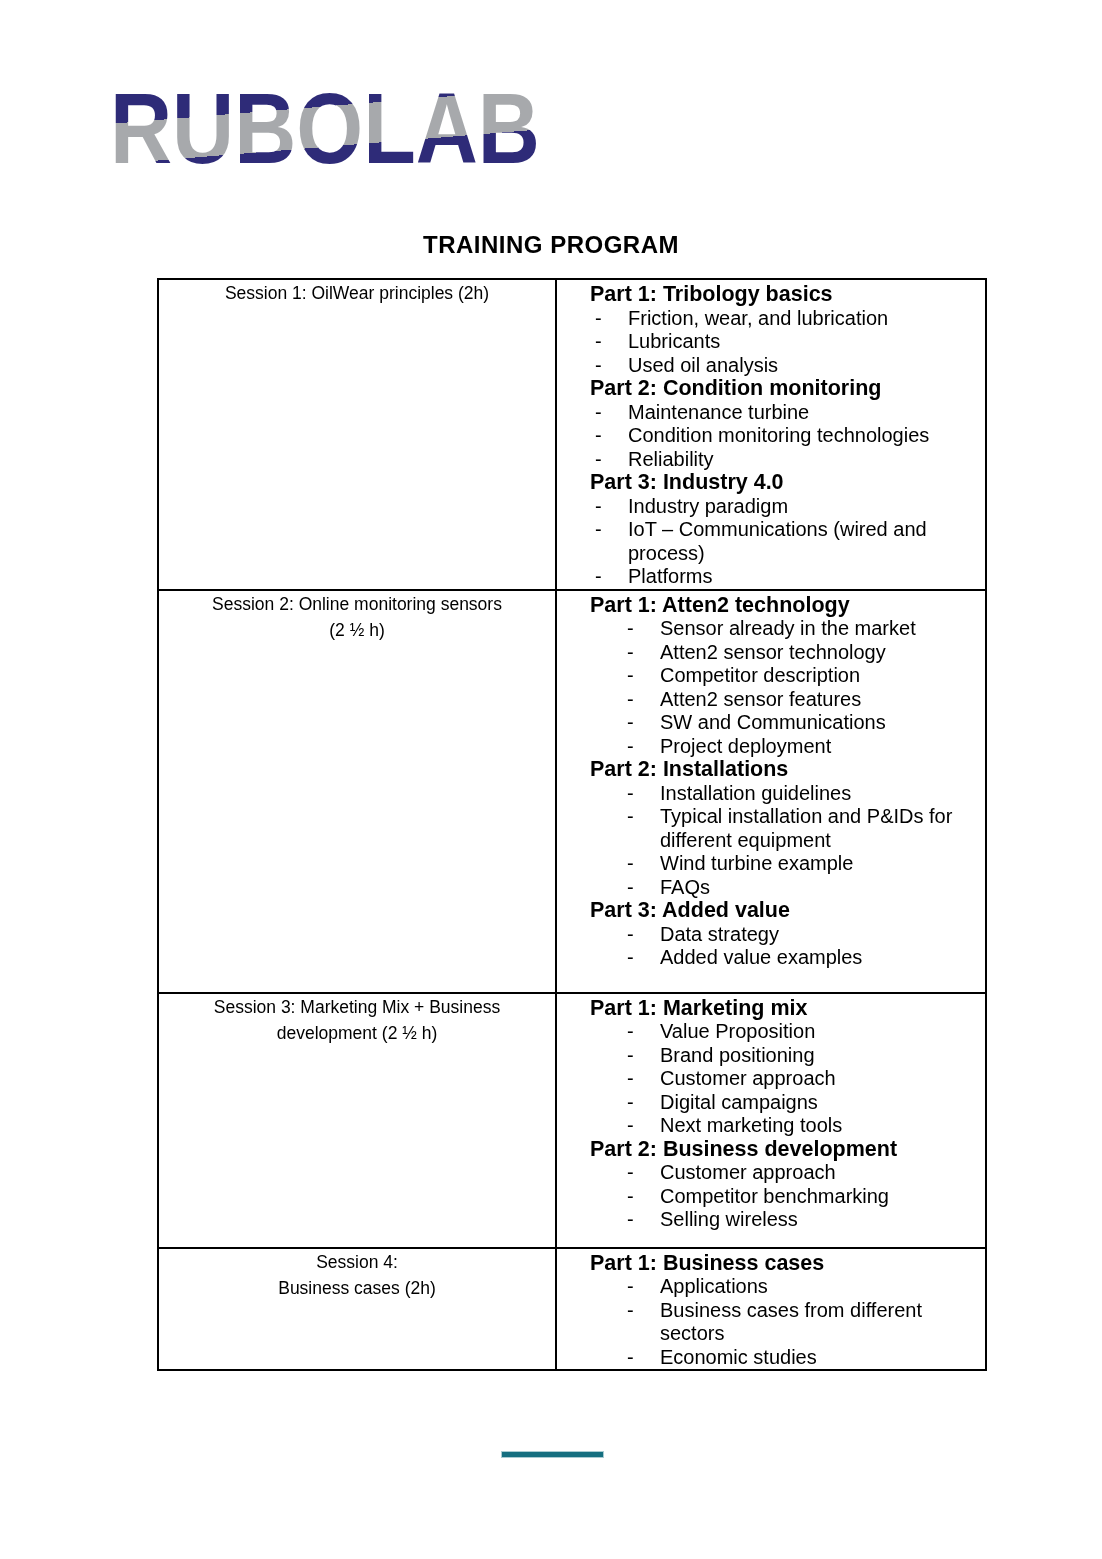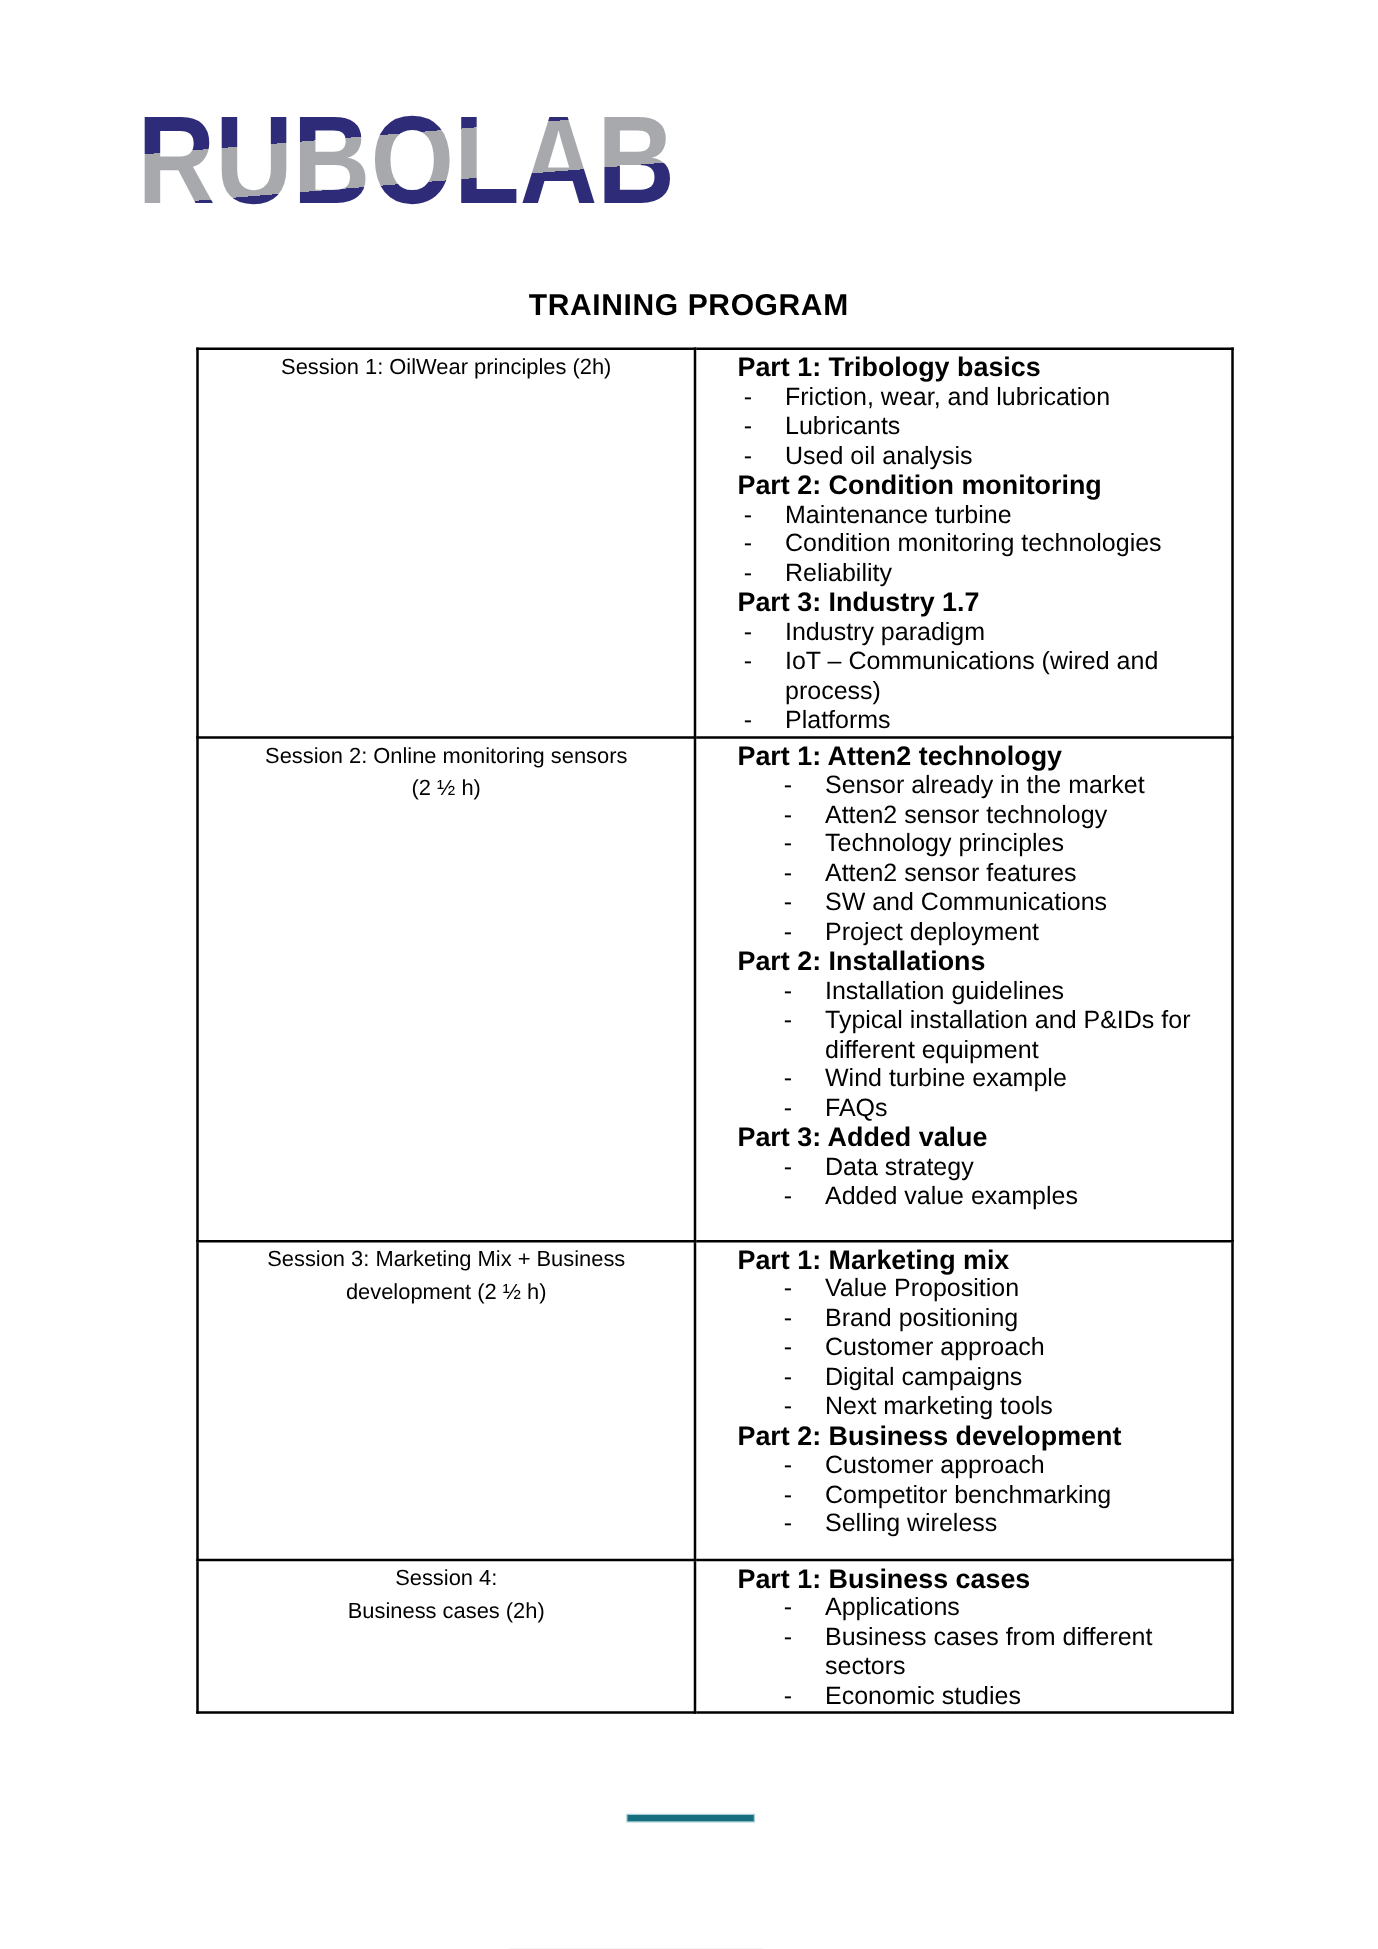--- a/index.html
+++ b/index.html
@@ -157,21 +157,21 @@
               <span class="bullet-text">Maintenance turbine</span>
             </div>
             <div class="bullet">
               <span class="dash">-</span>
               <span class="bullet-text">Condition monitoring technologies</span>
             </div>
             <div class="bullet">
               <span class="dash">-</span>
               <span class="bullet-text">Reliability</span>
             </div>
-            <div class="part-heading">Part 3: Industry 1.7</div>
+            <div class="part-heading">Part 3: Industry 4.0</div>
             <div class="bullet">
               <span class="dash">-</span>
               <span class="bullet-text">Industry paradigm</span>
             </div>
             <div class="bullet">
               <span class="dash">-</span>
               <span class="bullet-text">IoT – Communications (wired and process)</span>
             </div>
             <div class="bullet">
               <span class="dash">-</span>
@@ -189,21 +189,21 @@
             <div class="bullet">
               <span class="dash">-</span>
               <span class="bullet-text">Sensor already in the market</span>
             </div>
             <div class="bullet">
               <span class="dash">-</span>
               <span class="bullet-text">Atten2 sensor technology</span>
             </div>
             <div class="bullet">
               <span class="dash">-</span>
-              <span class="bullet-text">Technology principles</span>
+              <span class="bullet-text">Competitor description</span>
             </div>
             <div class="bullet">
               <span class="dash">-</span>
               <span class="bullet-text">Atten2 sensor features</span>
             </div>
             <div class="bullet">
               <span class="dash">-</span>
               <span class="bullet-text">SW and Communications</span>
             </div>
             <div class="bullet">

